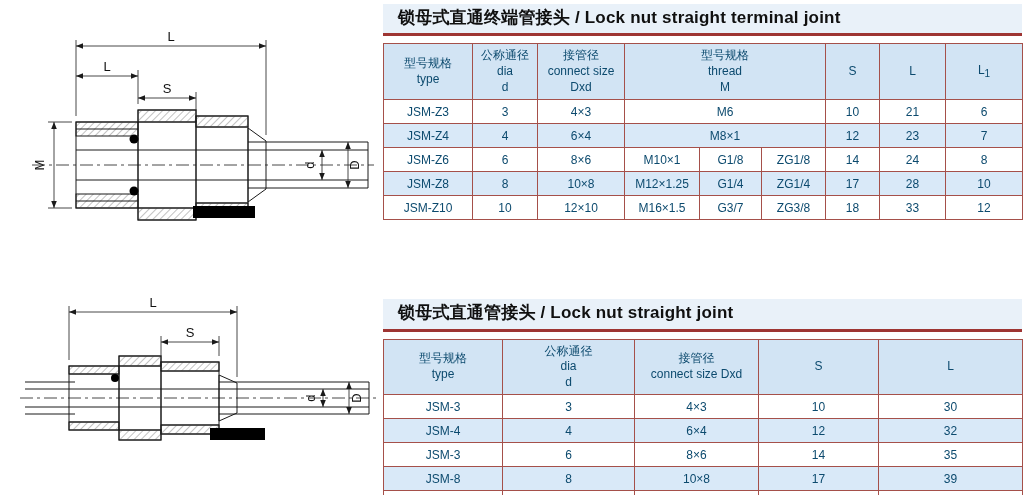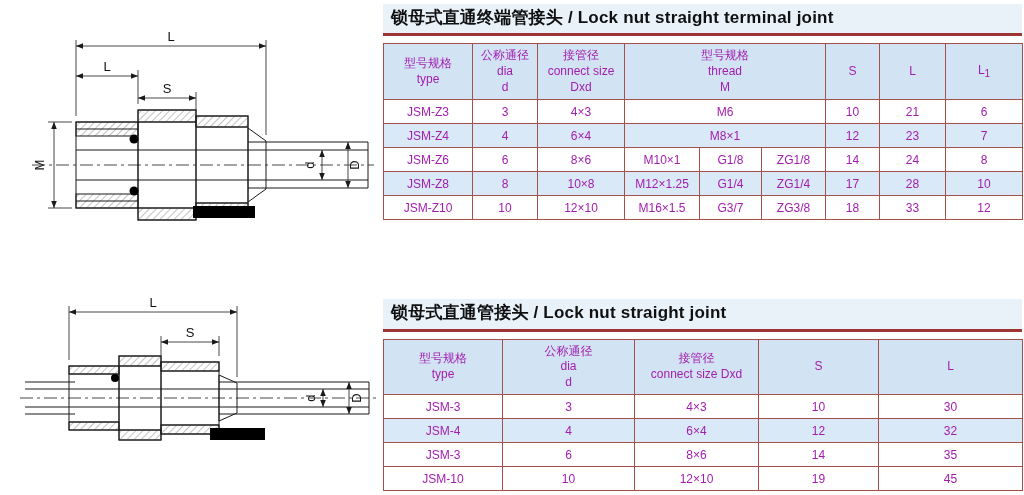--- a/index.html
+++ b/index.html
@@ -6,24 +6,24 @@
   body{font-family:"Liberation Sans",sans-serif;background:#ffffff}
   .page{position:relative;width:1024px;height:495px;background:#ffffff;overflow:hidden}
   .drawing{position:absolute}
   #drawing-top{left:8px;top:10px}
   #drawing-bottom{left:5px;top:278px}
   .right-col{position:absolute;left:383px;top:4px;width:639px}
   .section-title{
     background:#e9f1f9;
     border-bottom:3px solid #9e3533;
     font-size:17px;font-weight:bold;color:#101010;
-    padding:4px 8px 5px;letter-spacing:.2px;line-height:1.2;
+    padding:4px 15px 5px;letter-spacing:.2px;line-height:1.2;
   }
   .spec{width:639px;border-collapse:collapse;table-layout:fixed;margin-top:7px;
-        font-size:12px;color:#a21caf}
+        font-size:12px;color:#0c4a6e}
   .spec th,.spec td{border:1px solid #a5504a;text-align:center;vertical-align:middle;
         padding:1px 2px;overflow:hidden}
   .spec th{background:#d2e4f4;font-weight:normal;white-space:pre-line;line-height:1.3;padding:4px 2px}
   .spec td{height:21px;background:#ffffff}
   .spec tr.alt td{background:#d9e9f8}
   .section-2{margin-top:79px}
   svg text{font-family:"Liberation Sans",sans-serif}
 </style>
 </head>
 <body>
@@ -283,20 +283,27 @@
             <td>12</td>
             <td>32</td>
           </tr>
           <tr>
             <td>JSM-3</td>
             <td>6</td>
             <td>8×6</td>
             <td>14</td>
             <td>35</td>
           </tr>
+          <tr class="alt">
+            <td>JSM-8</td>
+            <td>8</td>
+            <td>10×8</td>
+            <td>17</td>
+            <td>39</td>
+          </tr>
           <tr>
             <td>JSM-10</td>
             <td>10</td>
             <td>12×10</td>
             <td>19</td>
             <td>45</td>
           </tr>
         </tbody>
       </table>
     </div>

